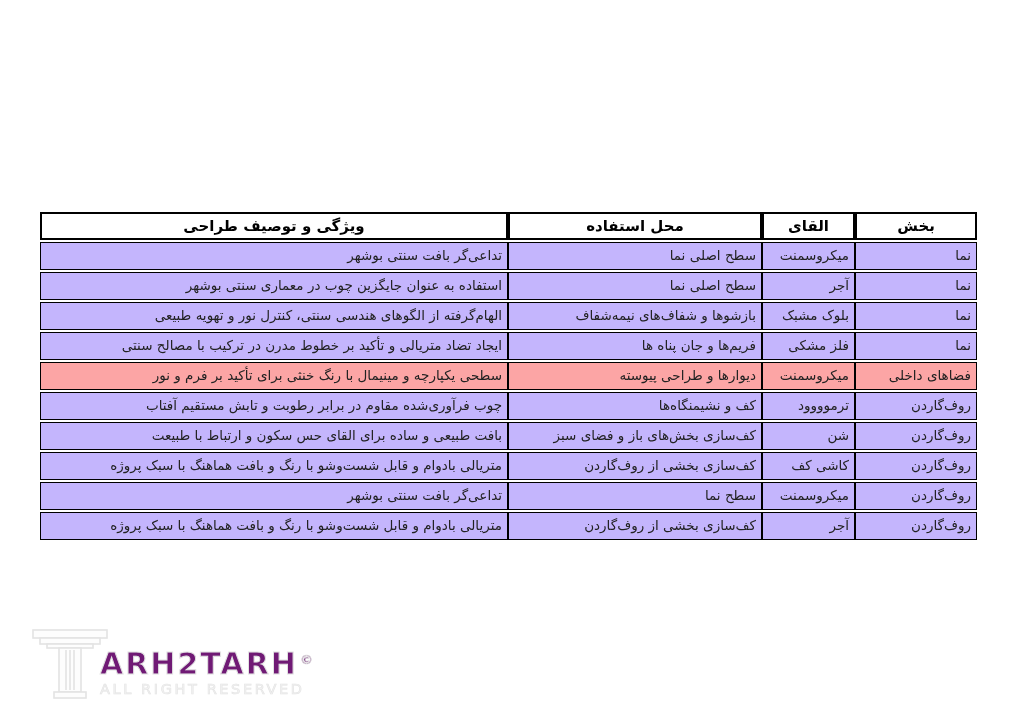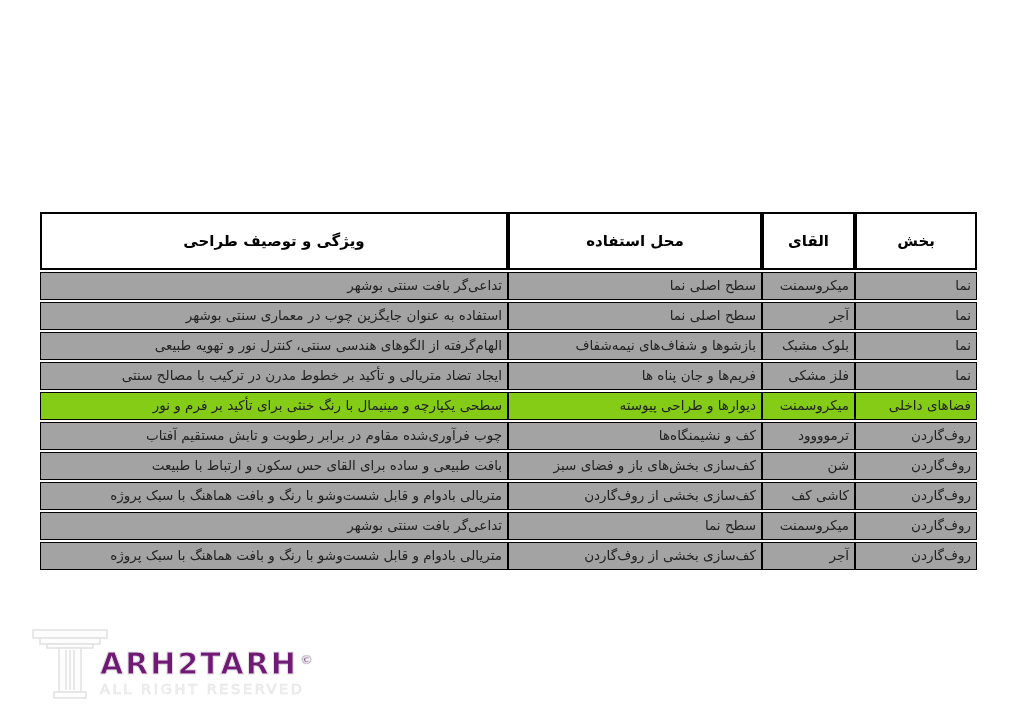--- a/index.html
+++ b/index.html
@@ -20,32 +20,32 @@
   }
   col.col-section     { width:122px; }
   col.col-material    { width:93px;  }
   col.col-usage       { width:254px; }
   col.col-description { width:468px; }
 
   table.materials-table th {
     background:#ffffff;
     border:2px solid #000000;
     font-weight:bold; font-size:15px; color:#000000;
-    height:28px; text-align:center; padding:18px 4px;
+    height:28px; text-align:center; padding:3px 4px;
     white-space:nowrap; overflow:hidden;
   }
   table.materials-table td {
-    background:#a3a3a3;
+    background:#c4b5fd;
     border:1px solid #000000;
     font-size:13.5px; color:#222222;
     height:27px; line-height:25px;
     text-align:right; padding:0 5px 1px 3px;
     white-space:nowrap; overflow:hidden;
   }
-  tr.highlight td { background:#84cc16; }
+  tr.highlight td { background:#fca5a5; }
 
   
   .watermark {
     position:absolute; left:30px; top:622px;
     display:flex; align-items:flex-start;
     -webkit-user-select:none; user-select:none;
   }
   .wm-icon { display:block; }
   .wm-text { margin-left:-12px; padding-top:24px; }
   .wm-brand-line {

